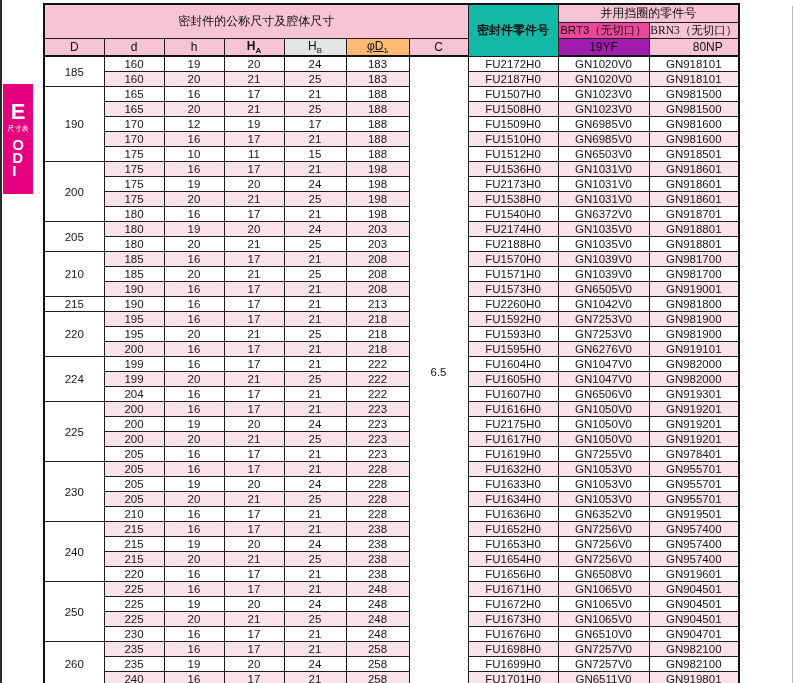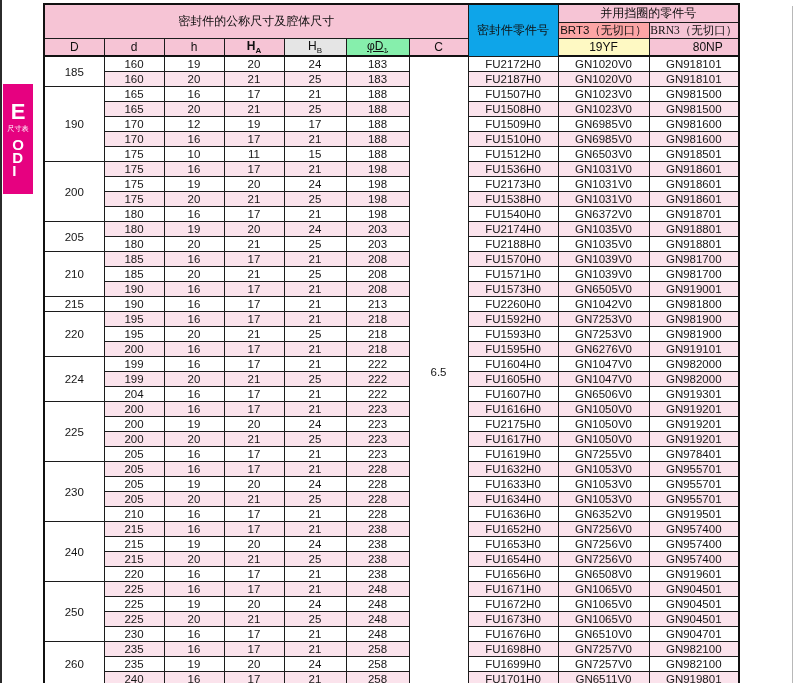--- a/index.html
+++ b/index.html
@@ -61,36 +61,36 @@
         <col style="width:62px">
         <col style="width:63px">
       <col style="width:59px">
         <col style="width:90px">
         <col style="width:91px">
       <col style="width:90px">
     </colgroup>
     <thead>
       <tr class="hr1">
         <th colspan="7" rowspan="2" class="hdr-big" style="background: rgb(246, 196, 213);">密封件的公称尺寸及腔体尺寸</th>
-        <th rowspan="3" class="hdr-part part-th" style="background: #0ea5e9;">密封件零件号</th>
+        <th rowspan="3" class="hdr-part part-th" style="background: #14b8a6; font-weight: bold;">密封件零件号</th>
         <th colspan="2" class="hdr-ring" style="background: rgb(246, 196, 213);">并用挡圈的零件号</th>
       </tr>
       <tr class="hr2">
-        <th style="background: #fca5a5;">BRT3（无切口）</th>
+        <th style="background: #ec4899;">BRT3（无切口）</th>
         <th style="background: rgb(246, 196, 213); font-family: Liberation Serif, serif;">BRN3（无切口）</th>
       </tr>
       <tr class="hr3" id="dimrow">
           <th style="background: rgb(246, 196, 213);"><span>D</span></th>
           <th style="background: rgb(246, 196, 213);"><span>d</span></th>
           <th style="background: rgb(246, 196, 213);"><span>h</span></th>
           <th style="background: rgb(246, 196, 213); font-weight: bold;"><span>H</span><sub>A</sub></th>
           <th style="background: #e5e5e5;"><span>H</span><sub>B</sub></th>
-          <th style="background: #86efac; text-decoration: underline;"><span>φD</span><sub>1</sub></th>
+          <th style="background: #fdba74; text-decoration: underline;"><span>φD</span><sub>1</sub></th>
           <th style="background: rgb(246, 196, 213);"><span>C</span></th>
-        <th style="background: #fef9c3;">19YF</th>
+        <th style="background: #a21caf;">19YF</th>
         <th style="background: rgb(246, 196, 213); padding-left: 28px;">80NP</th>
       </tr>
     </thead>
     <tbody id="tbody">
         <tr class="">
           <td class="dcell" rowspan="2">185</td>
           <td>160</td>
           <td>19</td>
           <td>20</td>
           <td>24</td>

